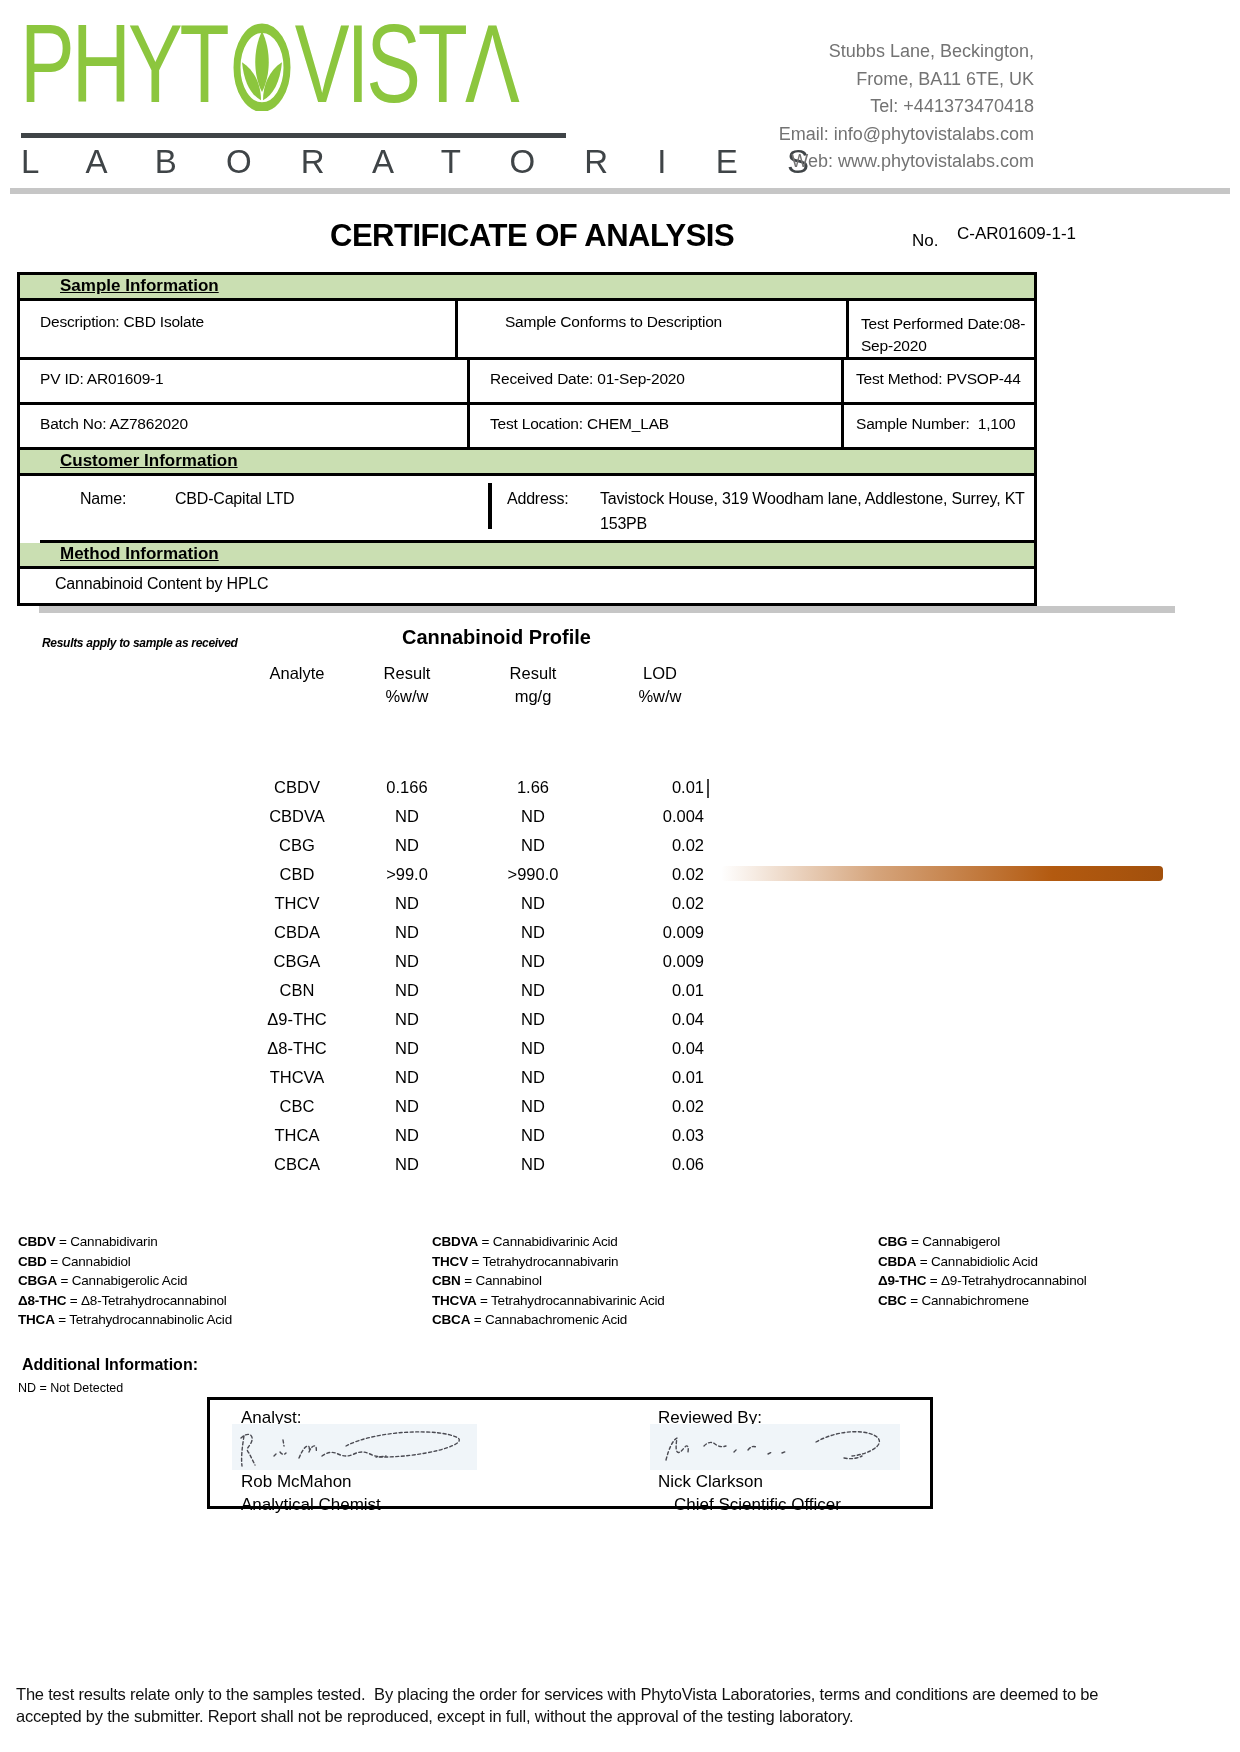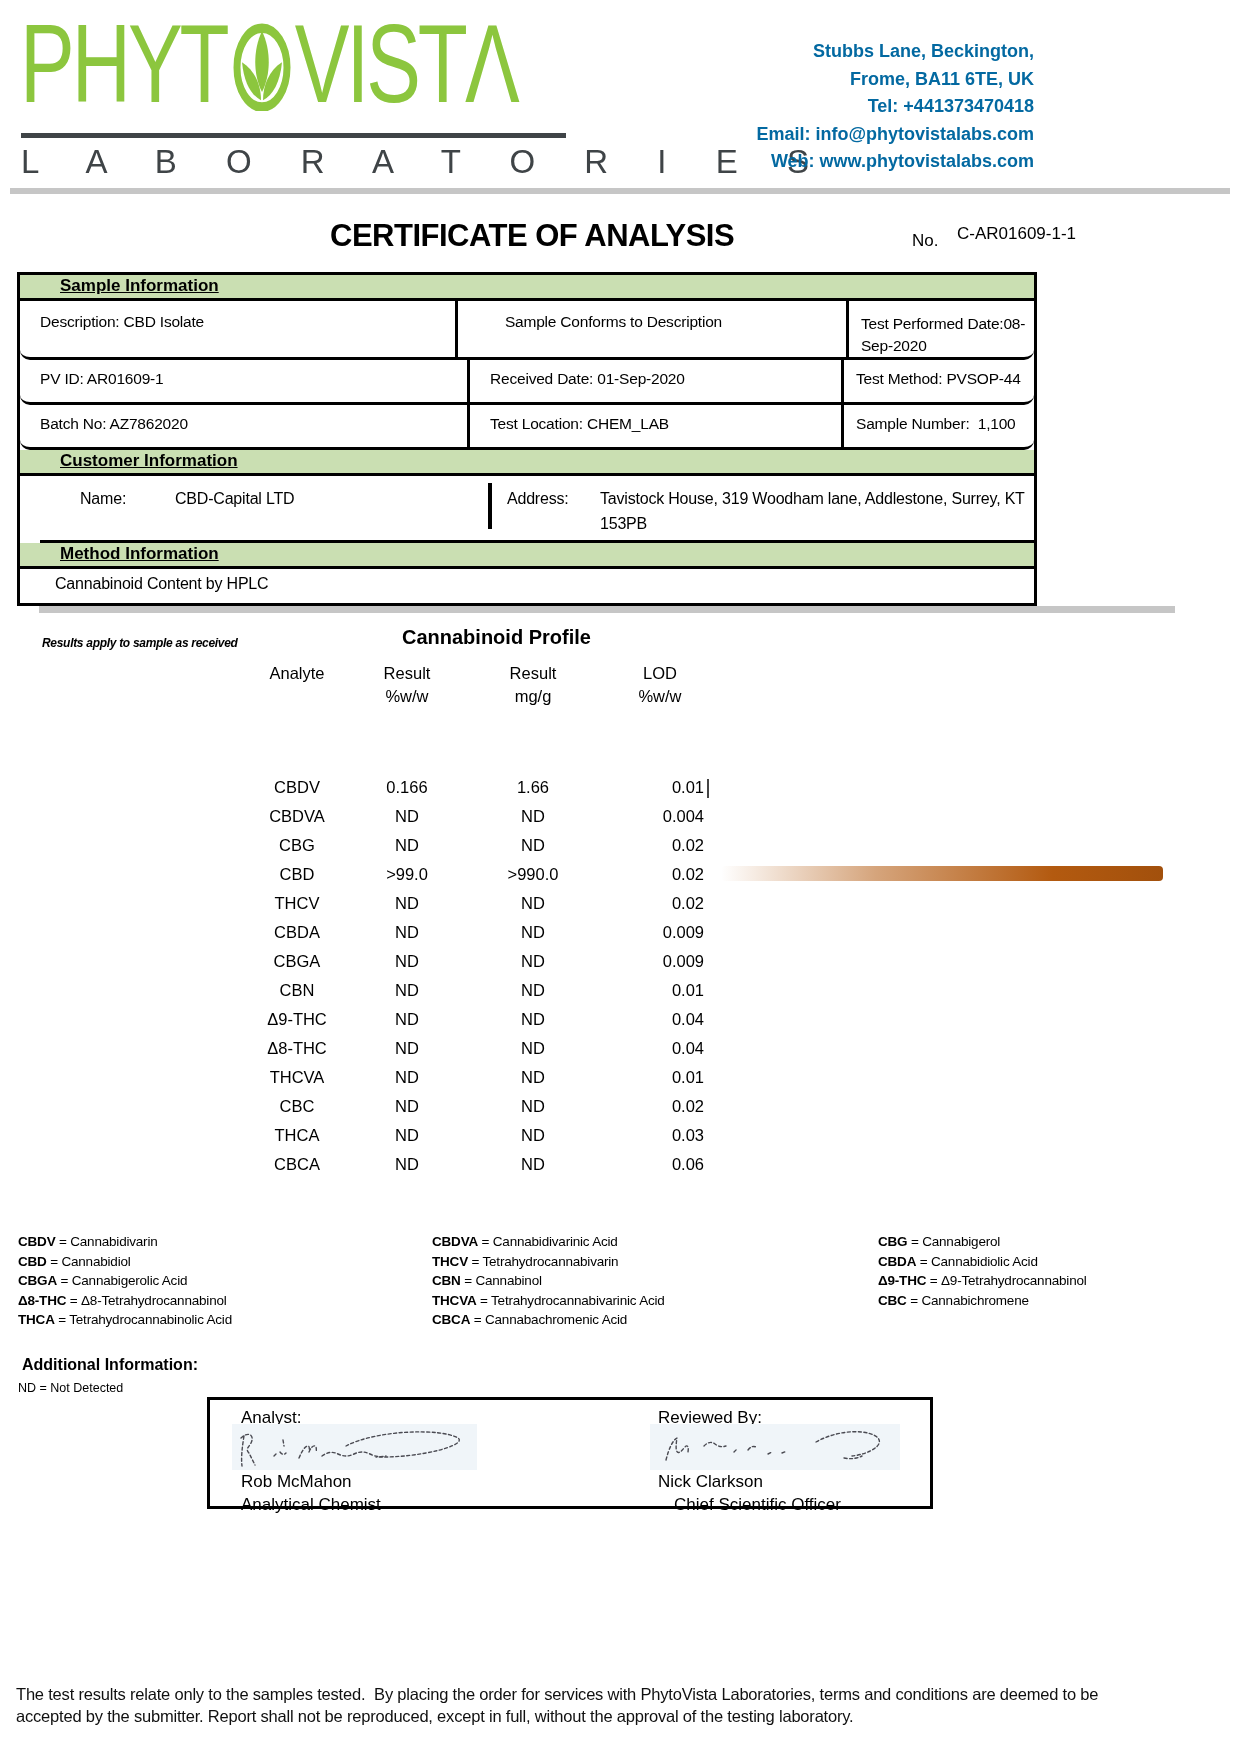--- a/index.html
+++ b/index.html
@@ -7,35 +7,35 @@
         font-family:"Liberation Sans",sans-serif;color:#000;overflow:hidden;}
   .abs{position:absolute;}
 
   
   .logo-text{position:absolute;left:20px;top:20px;height:64px;display:flex;align-items:flex-start;
              font-size:82px;line-height:64px;font-weight:400;color:#8cc63e;letter-spacing:-3px;
              transform:scaleY(1.36);transform-origin:left top;white-space:nowrap;}
   .logo-text svg{margin:1px 3px 0 5px;}
   .logo-rule{position:absolute;left:21px;top:133px;width:545px;height:5px;background:#3f4447;}
   .logo-sub{position:absolute;left:21px;top:143px;font-size:33px;letter-spacing:20px;color:#3f4447;white-space:nowrap;}
-  .contact{position:absolute;right:206px;top:38px;text-align:right;font-size:18px;line-height:27.5px;color:#0369a1;font-weight:bold;}
+  .contact{position:absolute;right:206px;top:38px;text-align:right;font-size:18px;line-height:27.5px;color:#737373;}
 
   .grayrule{position:absolute;background:#c6c6c6;height:6px;}
 
   
   .coa-title{position:absolute;left:330px;top:218px;font-size:31px;font-weight:700;letter-spacing:-0.5px;}
   .coa-no-label{position:absolute;left:912px;top:231px;font-size:17px;}
   .coa-no-value{position:absolute;left:957px;top:224px;font-size:17px;}
 
   
   .tbl{position:absolute;left:17px;top:272px;width:1014px;border:3px solid #000;background:#fff;}
   .bar{background:#cadfb2;border-bottom:3px solid #000;height:22px;padding:1px 0 0 40px;
        font-size:17px;font-weight:700;text-decoration:underline;}
   .bar + .trow, .trow + .bar{border-top:0;}
-  .trow{display:flex;border-bottom:3px solid #000;border-radius:10px;}
+  .trow{display:flex;border-bottom:3px solid #000;}
   .tcell{font-size:15.5px;letter-spacing:-0.2px;padding:10px 4px 0 20px;white-space:pre-wrap;box-sizing:border-box;}
   .w1{width:450px;border-right:3px solid #000;}
   .w2{width:374px;border-right:3px solid #000;}
   .w3{width:190px;}
   .crow{position:relative;height:64px;border-bottom:3px solid #000;font-size:16px;letter-spacing:-0.2px;margin-left:20px;}
   .mrow{position:relative;height:34px;font-size:16px;letter-spacing:-0.2px;padding:6px 0 4px 35px;box-sizing:border-box;}
   .vdiv{position:absolute;left:448px;top:7px;width:4px;height:46px;background:#000;}
 
   
   .note{position:absolute;left:42px;top:636px;font-size:12px;font-weight:700;font-style:italic;letter-spacing:-0.3px;}

